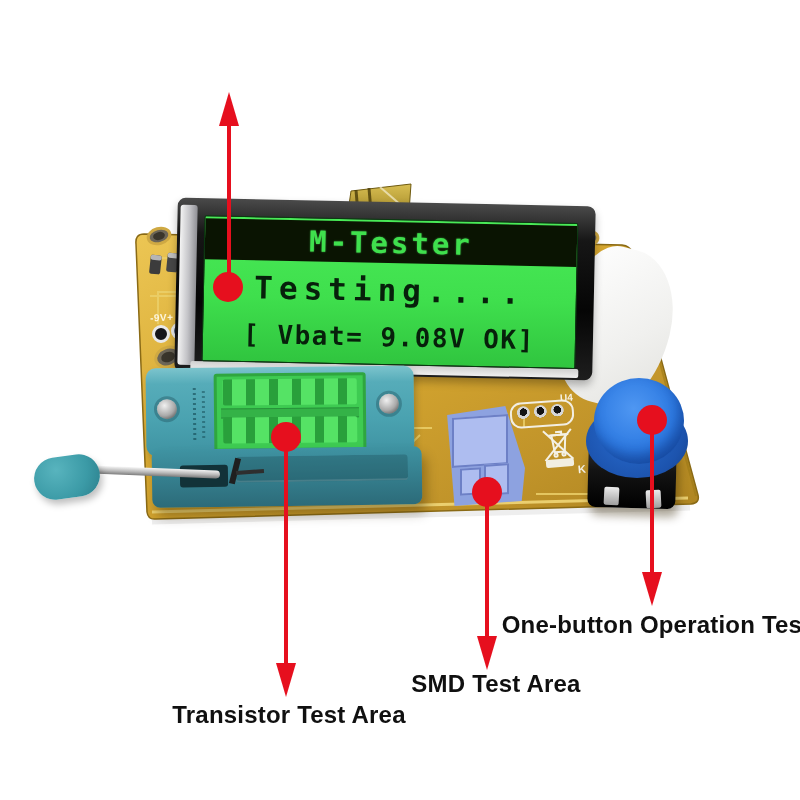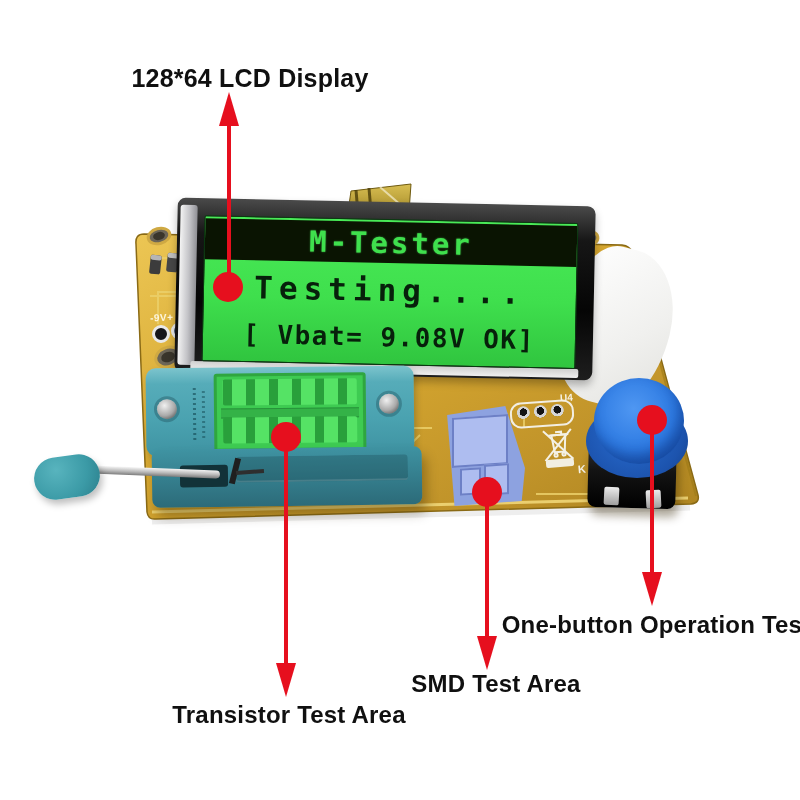--- a/index.html
+++ b/index.html
@@ -251,18 +251,17 @@
   <div class="dot" style="left:271px;top:422px;"></div>
 
   <div class="aline" style="left:485px;top:492px;height:146px;"></div>
   <div class="ahead down" style="left:477px;top:636px;"></div>
   <div class="dot" style="left:472px;top:477px;"></div>
 
   <div class="aline" style="left:650px;top:420px;height:154px;"></div>
   <div class="ahead down" style="left:642px;top:572px;"></div>
   <div class="dot" style="left:637px;top:405px;"></div>
 
-  <div class="callout-label lbl-lcd">128*64 LCD Display</div>
   <div class="callout-label lbl-transistor">Transistor Test Area</div>
   <div class="callout-label lbl-smd">SMD Test Area</div>
   <div class="callout-label lbl-btn">One-button Operation Test</div>
 
 </div>
 
 </body></html>

